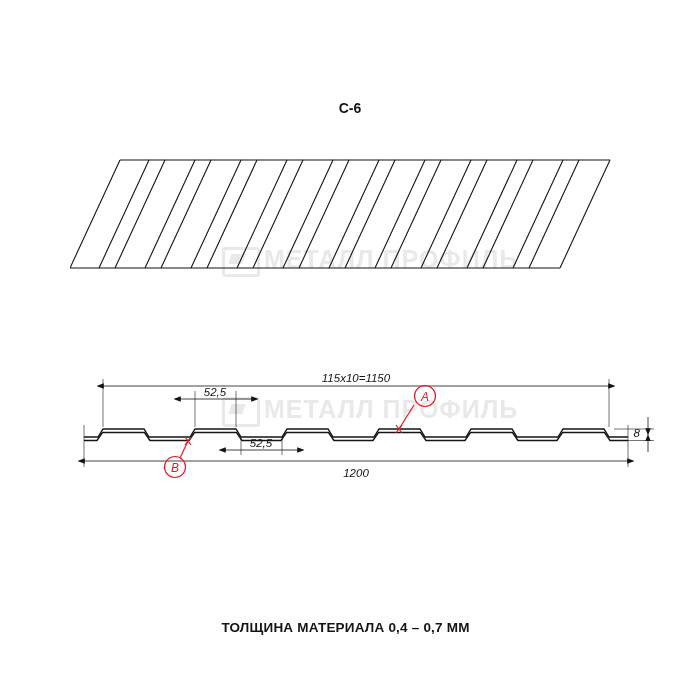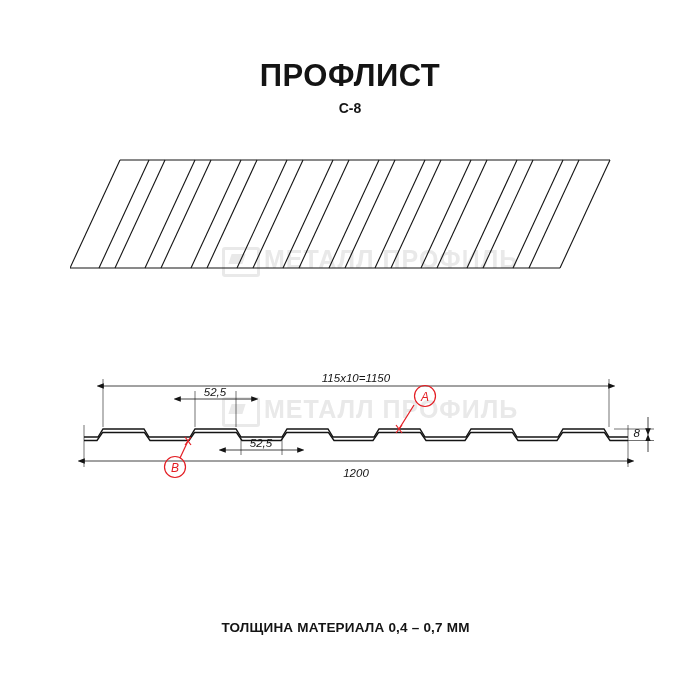--- a/index.html
+++ b/index.html
@@ -111,22 +111,21 @@
     fill: #141414;
   }
   .dim-text { font-size: 11.5px; }
   .callout-text { font-size: 12px; fill: #e31e24; font-weight: normal; }
 </style>
 </head>
 <body>
 
 <div class="page">
 
-  <div class="title">ПРОФЛИСТ</div>
-  <div class="subtitle">C-8</div>
+  <div class="subtitle">C-6</div>
 
   <div class="watermark wm-1">
     <span class="wm-logo"></span>
     <span>МЕТАЛЛ ПРОФИЛЬ</span>
   </div>
   <div class="watermark wm-2">
     <span class="wm-logo"></span>
     <span>МЕТАЛЛ ПРОФИЛЬ</span>
   </div>
 

